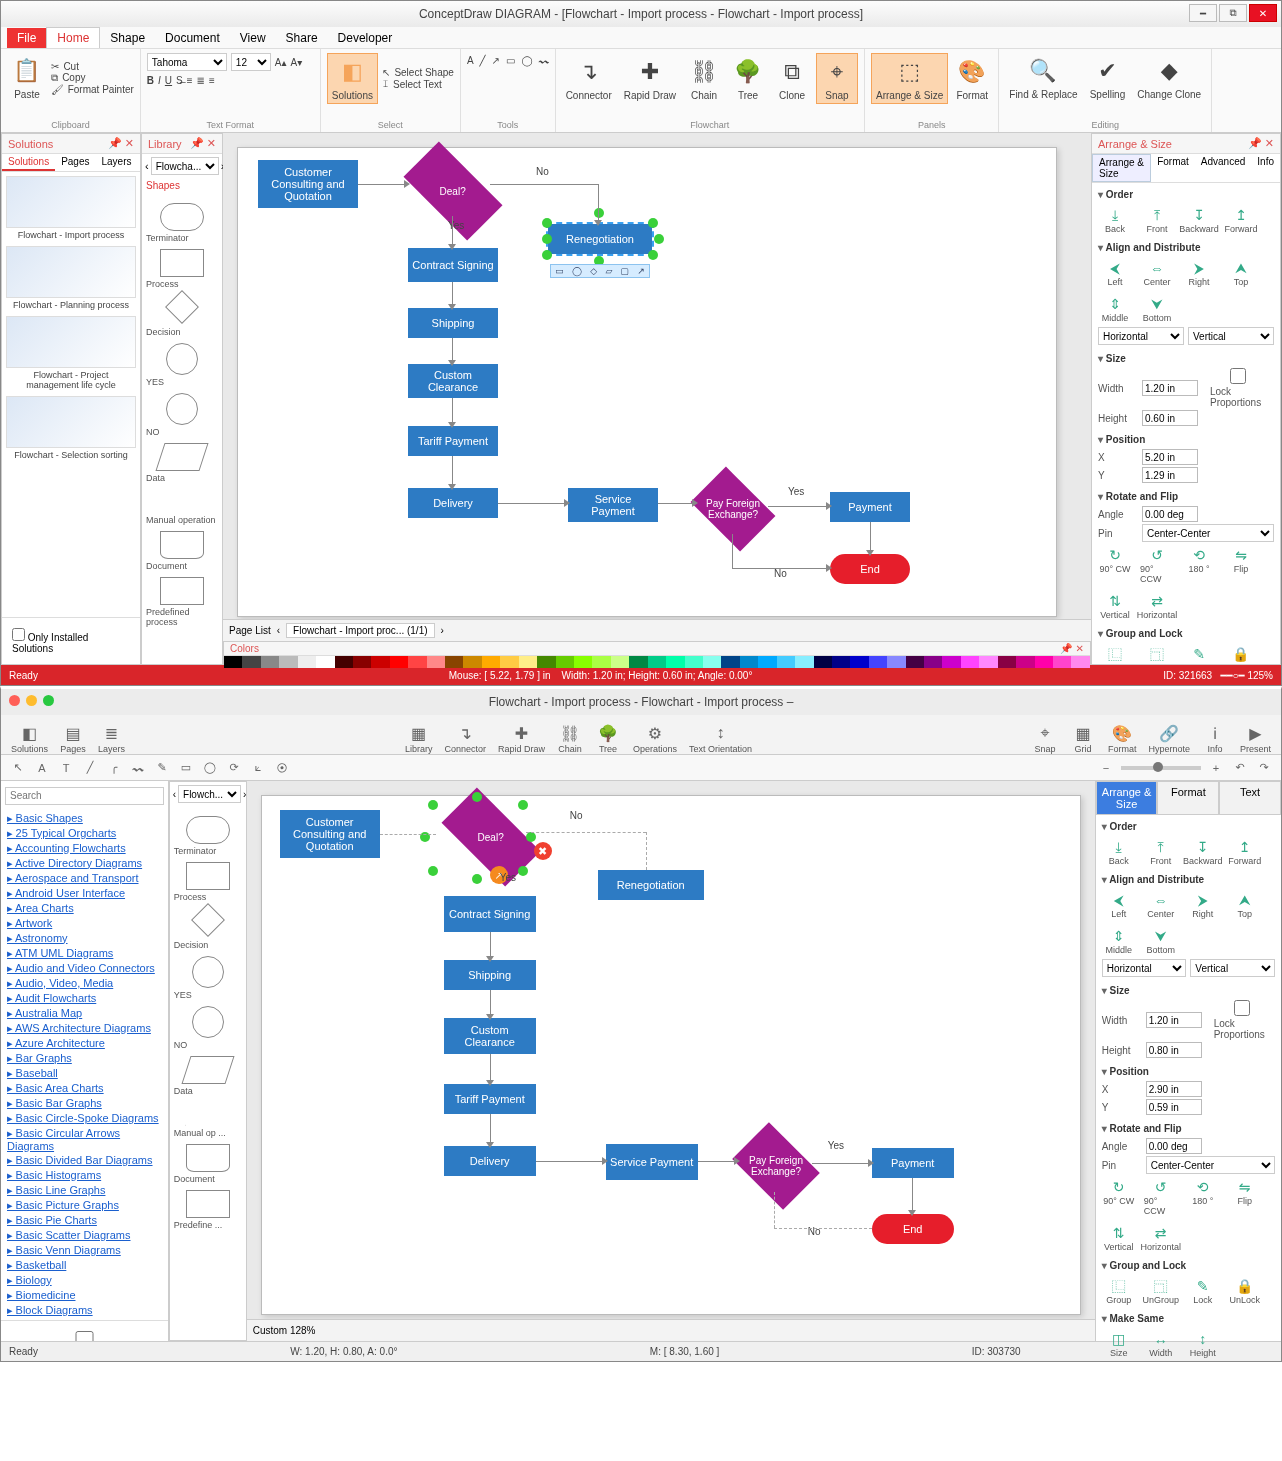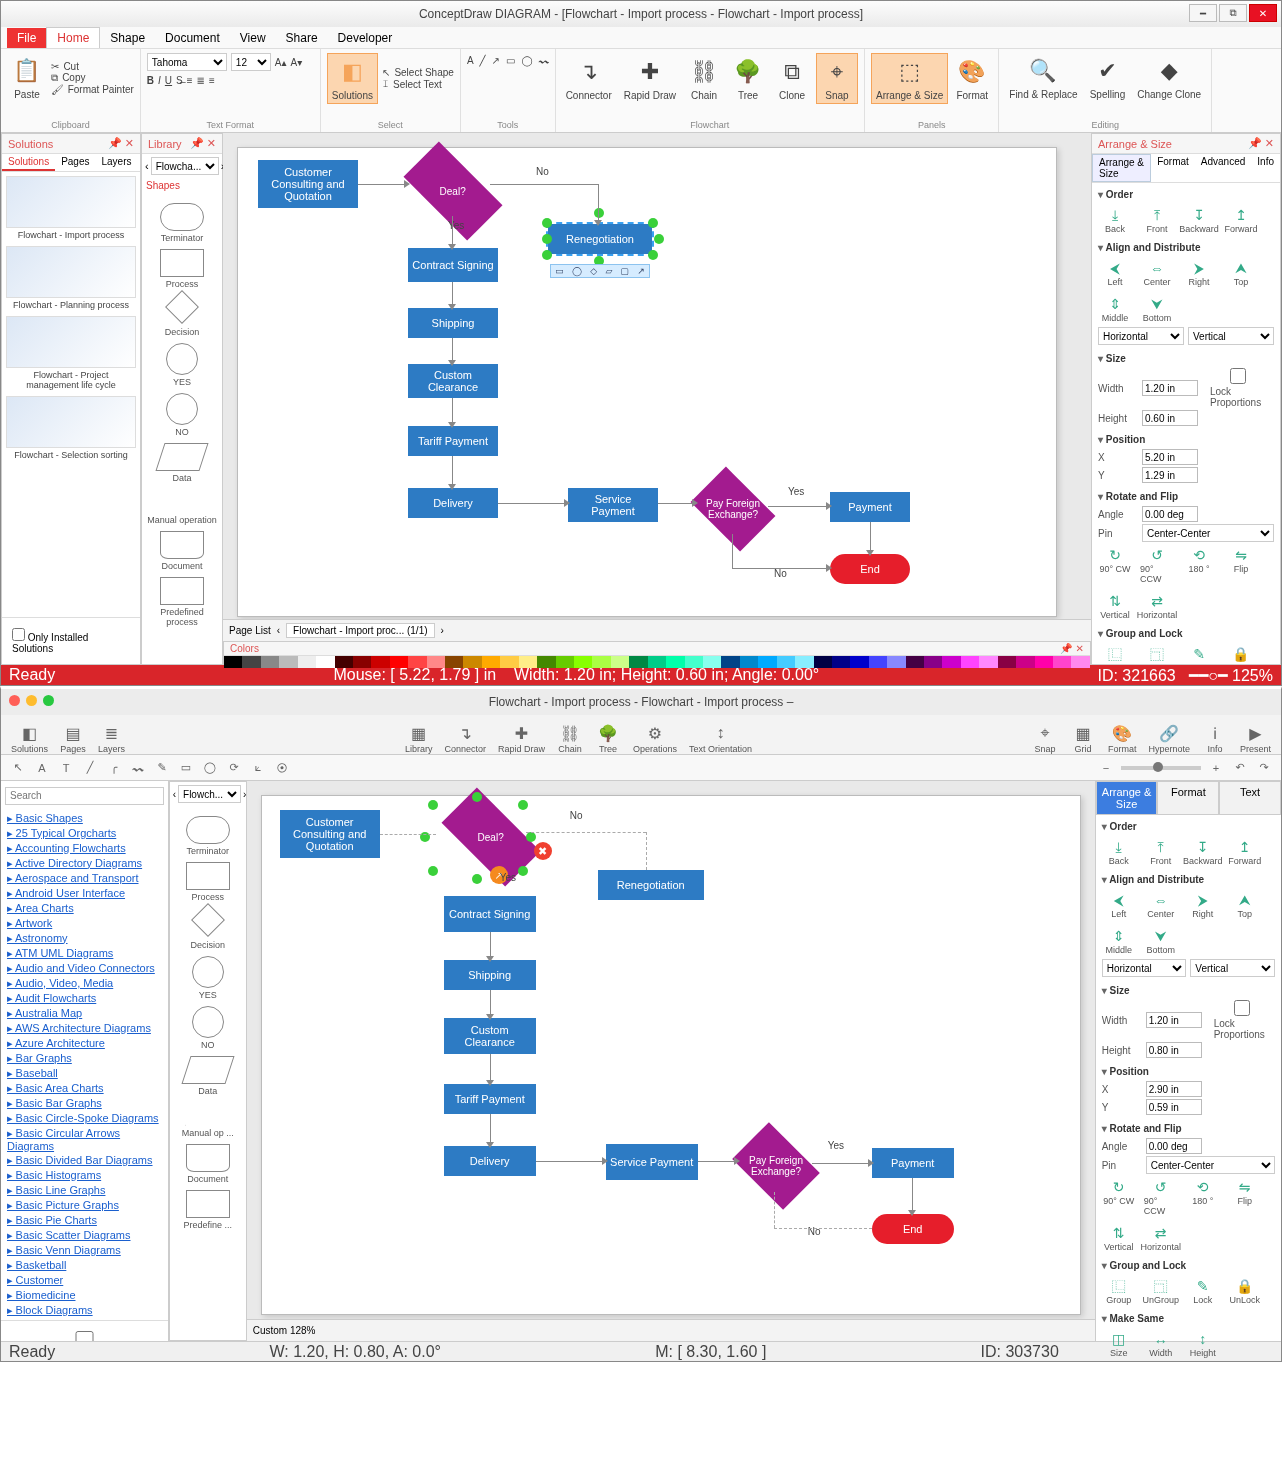--- a/index.html
+++ b/index.html
@@ -34,21 +34,21 @@
 .solutions { width:140px; display:flex; flex-direction:column; }
 .solutions-tabs { display:flex; font-size:10px; border-bottom:1px solid #ddd; }
 .solutions-tabs span { padding:2px 6px; cursor:pointer; }
 .solutions-tabs span.active { color:#d33; border-bottom:2px solid #d33; }
 .sol-list { flex:1; overflow:hidden; padding:4px; }
 .sol-item { text-align:center; font-size:9px; color:#444; margin-bottom:6px; }
 .sol-thumb { width:100%; height:52px; background:linear-gradient(135deg,#dce7f5,#fff); border:1px solid #ddd; margin-bottom:2px; }
 .sol-foot { border-top:1px solid #ddd; padding:10px; font-size:10px; }
 
 .library { width:82px; display:flex; flex-direction:column; }
-.lib-list { flex:1; overflow:hidden; padding:4px; text-align:center; }
+.lib-list { flex:1; overflow:hidden; padding:4px; }
 .lib-shape { margin:6px 0; font-size:9px; color:#555; }
 .lib-shape .shp { width:44px; height:28px; margin:0 auto 2px; border:1px solid #888; background:#fff; }
 .shp.round { border-radius:14px; }
 .shp.diamond { transform:rotate(45deg); width:24px; height:24px; margin:6px auto 8px; }
 .shp.circle { border-radius:50%; width:32px; height:32px; }
 .shp.para { transform:skewX(-18deg); }
 .shp.doc { border-bottom-left-radius:8px 6px; border-bottom-right-radius:8px 6px; }
 .shp.trap { width:44px; height:24px; clip-path:polygon(10% 0,90% 0,100% 100%,0 100%); background:#fff; border:none; outline:1px solid #888; }
 
 .canvas-area { flex:1; display:flex; flex-direction:column; background:#e9e9e9; }
@@ -84,21 +84,21 @@
 .prop-sec { margin-bottom:6px; }
 .prop-sec > .hd { font-weight:bold; color:#333; padding:2px 0; cursor:pointer; }
 .prop-sec .hd::before { content:"▾ "; color:#666; }
 .prop-row { display:flex; align-items:center; gap:4px; margin:2px 0; }
 .prop-row label { width:40px; color:#555; }
 .prop-row input { width:56px; border:1px solid #bbb; height:16px; font-size:10px; padding:0 2px; }
 .ico-grid { display:flex; gap:8px; flex-wrap:wrap; margin:4px 0; }
 .ico-btn { display:flex; flex-direction:column; align-items:center; font-size:9px; color:#555; cursor:pointer; width:34px; }
 .ico-btn .g { width:18px; height:18px; display:flex; align-items:center; justify-content:center; font-size:14px; color:#3a8; }
 
-.statusbar { height:20px; background:#d9252a; color:#fff; font-size:16px; display:flex; align-items:center; padding:0 8px; justify-content:space-between; }
+.statusbar { height:20px; background:#d9252a; color:#fff; font-size:10px; display:flex; align-items:center; padding:0 8px; justify-content:space-between; }
 
 
 .mac { border-top:3px solid #fff; }
 .mac .titlebar { background:#ececec; }
 .mac-dots { position:absolute; left:8px; top:6px; display:flex; gap:6px; }
 .mac-dots span { width:11px; height:11px; border-radius:50%; }
 .mac .toolbar { height:40px; background:#f3f3f3; border-bottom:1px solid #ccc; display:flex; align-items:flex-end; padding:2px 10px 0; font-size:9px; color:#555; gap:12px; }
 .mac .tb-btn { display:flex; flex-direction:column; align-items:center; cursor:pointer; }
 .mac .tb-btn .i { width:26px; height:22px; display:flex; align-items:center; justify-content:center; font-size:16px; color:#666; }
 .mac .toolrow { height:26px; background:#f8f8f8; border-bottom:1px solid #ccc; display:flex; align-items:center; gap:6px; padding:0 8px; font-size:11px; }
@@ -632,21 +632,21 @@
           <a>▸ Basic Circle-Spoke Diagrams</a>
           <a>▸ Basic Circular Arrows Diagrams</a>
           <a>▸ Basic Divided Bar Diagrams</a>
           <a>▸ Basic Histograms</a>
           <a>▸ Basic Line Graphs</a>
           <a>▸ Basic Picture Graphs</a>
           <a>▸ Basic Pie Charts</a>
           <a>▸ Basic Scatter Diagrams</a>
           <a>▸ Basic Venn Diagrams</a>
           <a>▸ Basketball</a>
-          <a>▸ Customer</a>
+          <a>▸ Biology</a>
           <a>▸ Biomedicine</a>
           <a>▸ Block Diagrams</a>
         </div>
       <div class="sol-foot"><input type="checkbox" style=""> </div>
     </div>
 
     <div class="panel lib2">
       <div style="padding:3px;display:flex;gap:2px;align-items:center;font-size:10px">
         <span>‹</span>
         <select class="sel" style="flex:1"><option>Flowch...</option></select>

